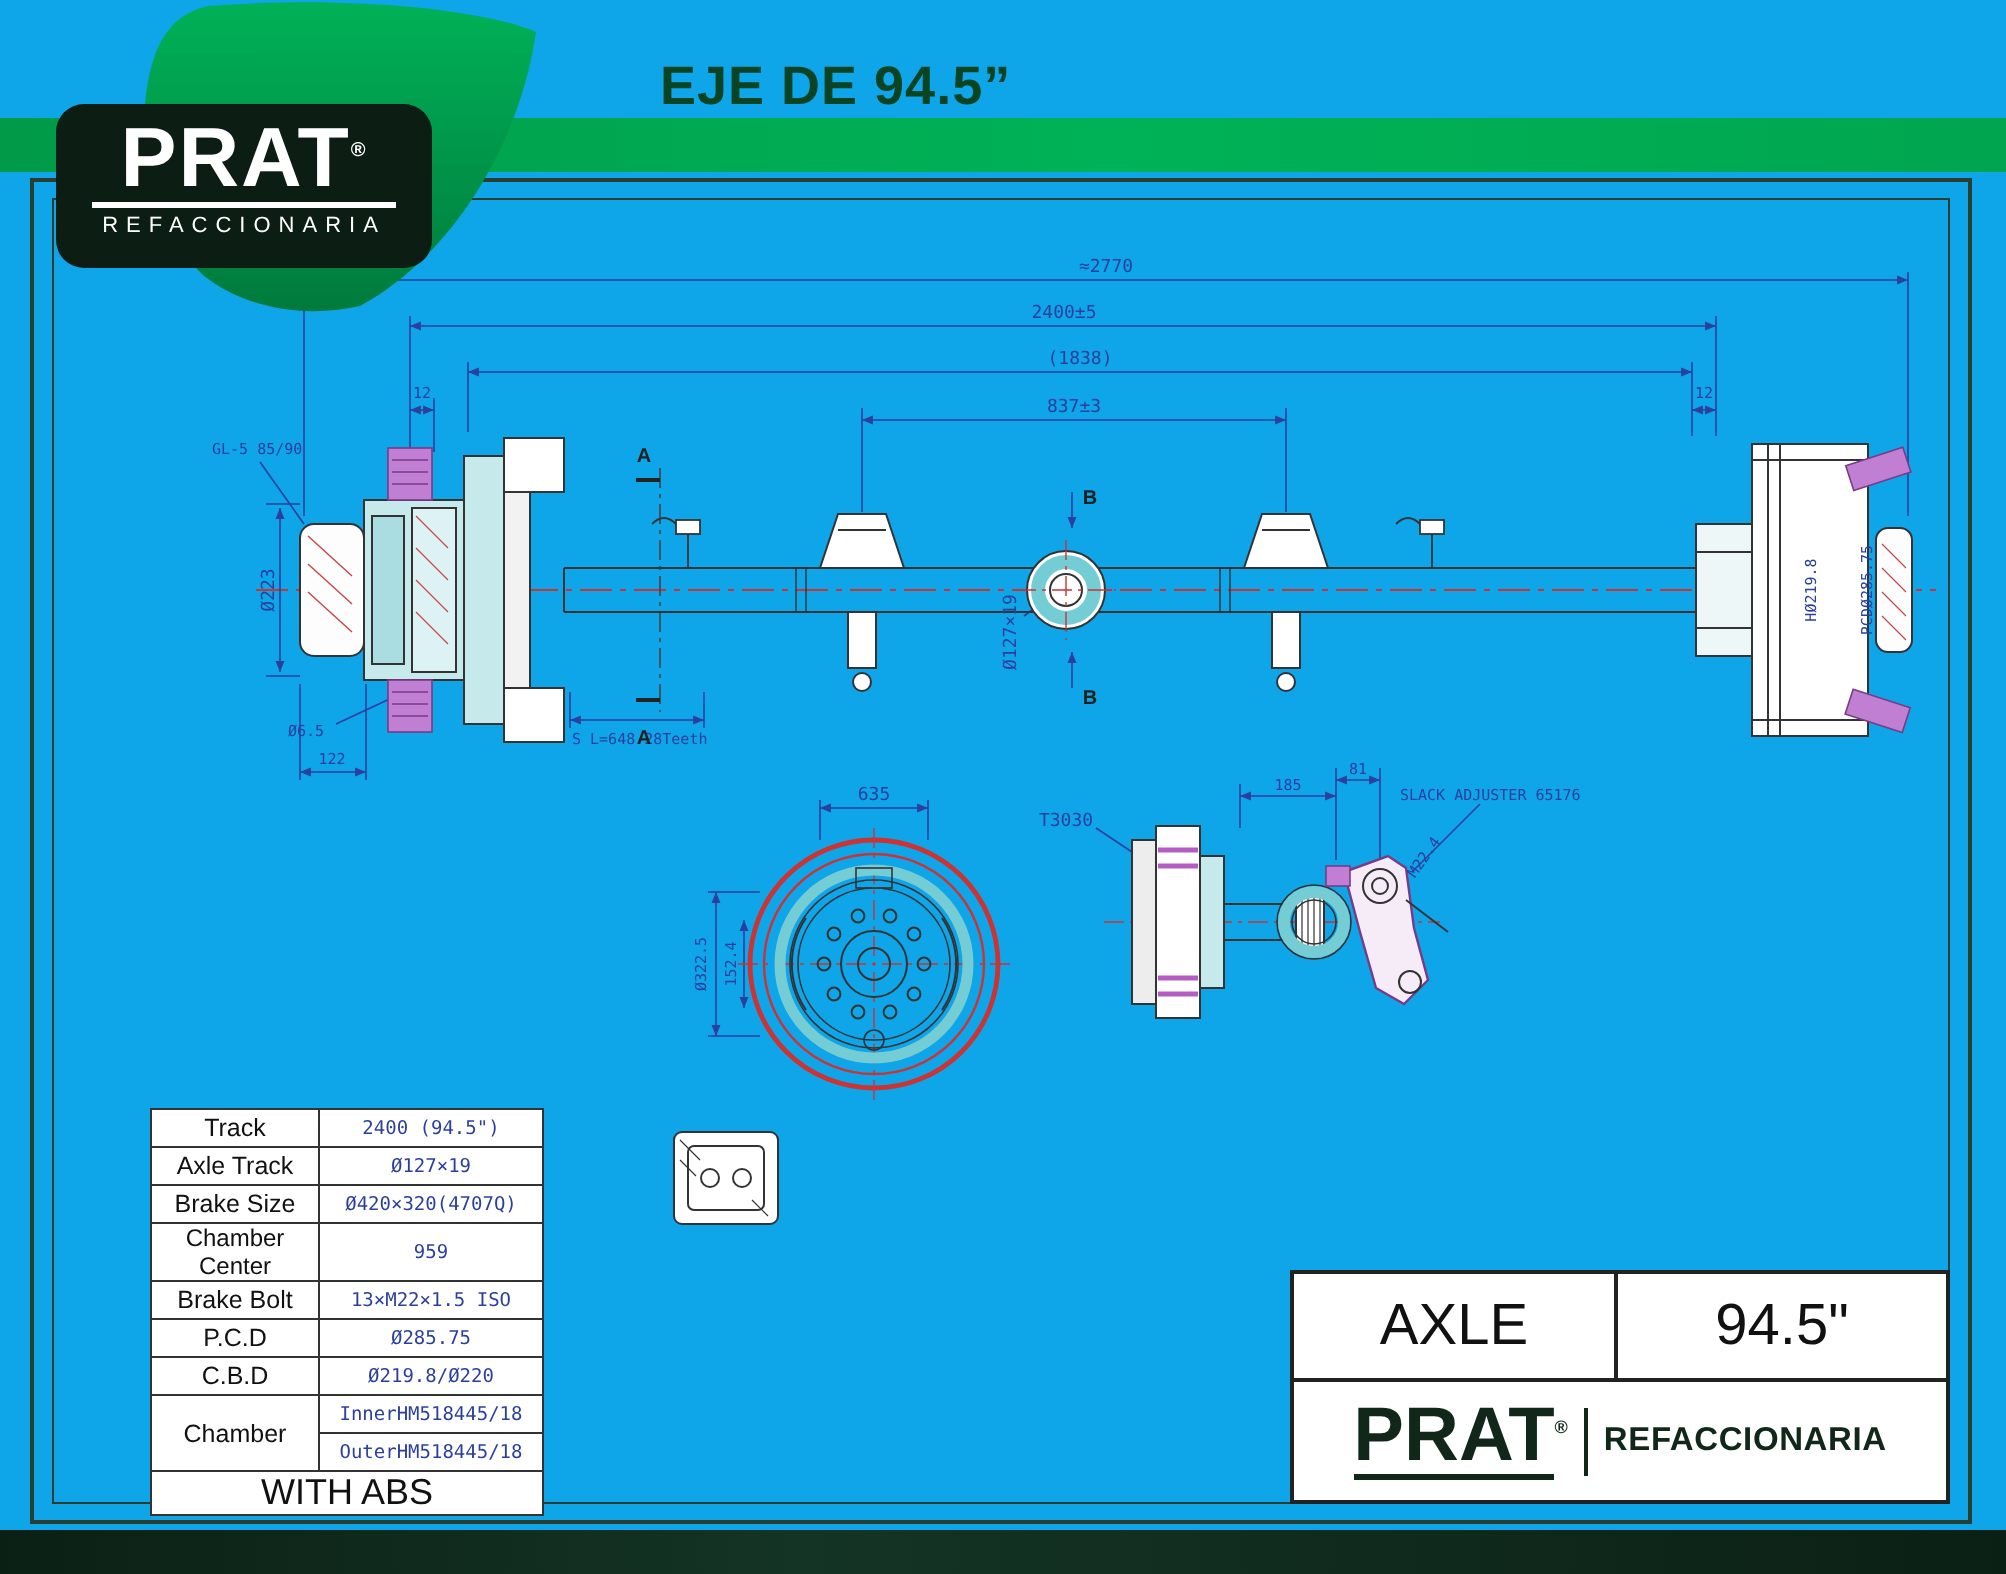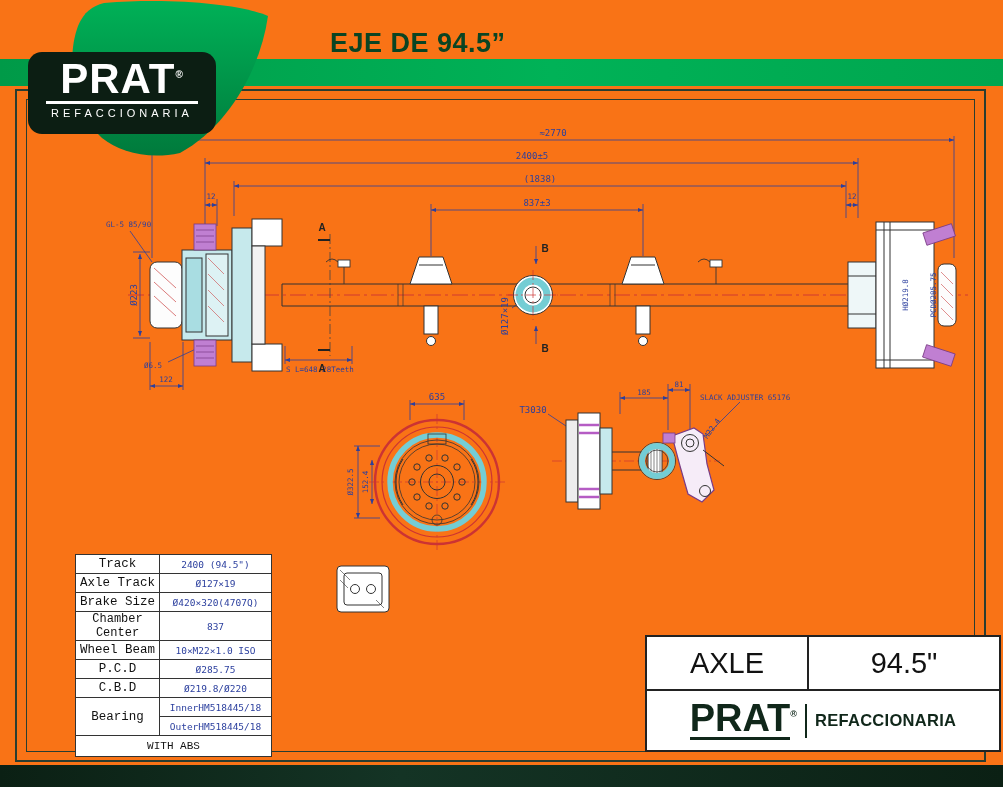--- a/index.html
+++ b/index.html
@@ -1,17 +1,17 @@
 <!DOCTYPE html>
 <html><head>
 <meta charset="utf-8">
 <style>
   * { margin:0; padding:0; box-sizing:border-box; }
   body { background:#e9e9e9; font-family:"Liberation Sans", sans-serif; }
-  .page { position:relative; width:1003px; height:787px; background:#f97316; overflow:hidden; }
+  .page { position:relative; width:1003px; height:787px; background:#0ea5e9; overflow:hidden; }
 
   
   .green-bar { position:absolute; left:0; top:59px; width:100%; height:27px; z-index:1;
     background:linear-gradient(90deg,#009a48,#00b257 55%,#00a64f); }
   .page-title { position:absolute; left:330px; top:28px; font-size:27px; font-weight:800;
     color:#0a4423; letter-spacing:.5px; z-index:2; }
 
   
   .logo { position:absolute; left:18px; top:0; z-index:5; width:260px; height:165px; }
   .swoosh { position:absolute; left:12px; top:0; width:240px; height:160px; }
@@ -35,29 +35,29 @@
   .dim line { stroke:#2b3f9e; stroke-width:0.8; }
   .cl  { stroke:#cc3333; stroke-width:0.9; stroke-dasharray:16 4 3 4; }
   .clr { stroke:#cc3333; stroke-width:0.7; stroke-dasharray:10 3 2 3; }
   .dimtxt { font-family:"DejaVu Sans Mono", monospace; font-size:9px; fill:#2b3f9e; text-anchor:middle; }
   .sm7 { font-size:7.5px; }
   .start { text-anchor:start; }
   .sectxt { font-family:"Liberation Sans", sans-serif; font-size:10px; font-weight:bold; fill:#222; text-anchor:middle; }
 
   
   .spec-table { position:absolute; left:75px; top:554px; border-collapse:collapse; z-index:3; background:#fff; }
-  .spec-table td { border:1px solid #333; padding:0 4px; height:19px;font-family:Liberation Mono, monospace; }
+  .spec-table td { border:1px solid #333; padding:0 4px; height:19px; }
   .spec-table .lbl { width:84px; font-size:12.5px; color:#111; text-align:center; font-weight:500; }
   .spec-table .lbl-sm { font-size:12px; }
   .spec-table .val { width:112px; font-family:"DejaVu Sans Mono", monospace; font-size:9.5px;
     color:#2b3f9e; text-align:center; }
-  .spec-table .footer { text-align:center; font-size:11px; height:21px; font-weight:500; color:#111; }
-
-  
-  .title-block { position:absolute; left:645px; top:635px; width:356px; height:117px;
+  .spec-table .footer { text-align:center; font-size:18px; height:21px; font-weight:500; color:#111; }
+
+  
+  .title-block { position:absolute; left:645px; top:635px; width:330px; height:117px;
     border:2px solid #222; background:#fff; z-index:3; display:flex; flex-direction:column; }
   .tb-top { display:flex; border-bottom:2px solid #222; height:54px; }
   .tb-cell { display:flex; align-items:center; justify-content:center; font-size:29px; color:#111; }
   .tb-part { width:162px; border-right:2px solid #222; }
   .tb-size { flex:1; }
   .tb-bottom { flex:1; display:flex; align-items:center; justify-content:center; gap:8px; }
   .tb-brand { font-size:38px; font-weight:900; color:#10271a; line-height:.9; }
   .tb-brand-text { display:inline-block; border-bottom:3px solid #10271a; padding-bottom:1px; }
   .tb-reg { font-size:9px; }
   .tb-divider { width:2px; height:34px; background:#10271a; }
@@ -335,36 +335,36 @@
       <tr>
         <td class="lbl">Axle Track</td>
         <td class="val">Ø127×19</td>
       </tr>
       <tr>
         <td class="lbl">Brake Size</td>
         <td class="val">Ø420×320(4707Q)</td>
       </tr>
       <tr>
         <td class="lbl lbl-sm">Chamber Center</td>
-        <td class="val">837</td>
-      </tr>
-      <tr>
-        <td class="lbl">Wheel Beam</td>
-        <td class="val">10×M22×1.0 ISO</td>
+        <td class="val">959</td>
+      </tr>
+      <tr>
+        <td class="lbl">Brake Bolt</td>
+        <td class="val">13×M22×1.5 ISO</td>
       </tr>
       <tr>
         <td class="lbl">P.C.D</td>
         <td class="val">Ø285.75</td>
       </tr>
       <tr>
         <td class="lbl">C.B.D</td>
         <td class="val">Ø219.8/Ø220</td>
       </tr>
       <tr>
-        <td class="lbl" rowspan="2">Bearing</td>
+        <td class="lbl" rowspan="2">Chamber</td>
         <td class="val">InnerHM518445/18</td>
       </tr>
       <tr>
         <td class="val">OuterHM518445/18</td>
       </tr>
       <tr>
         <td class="footer" colspan="2">WITH ABS</td>
       </tr>
     </tbody>
   </table>

